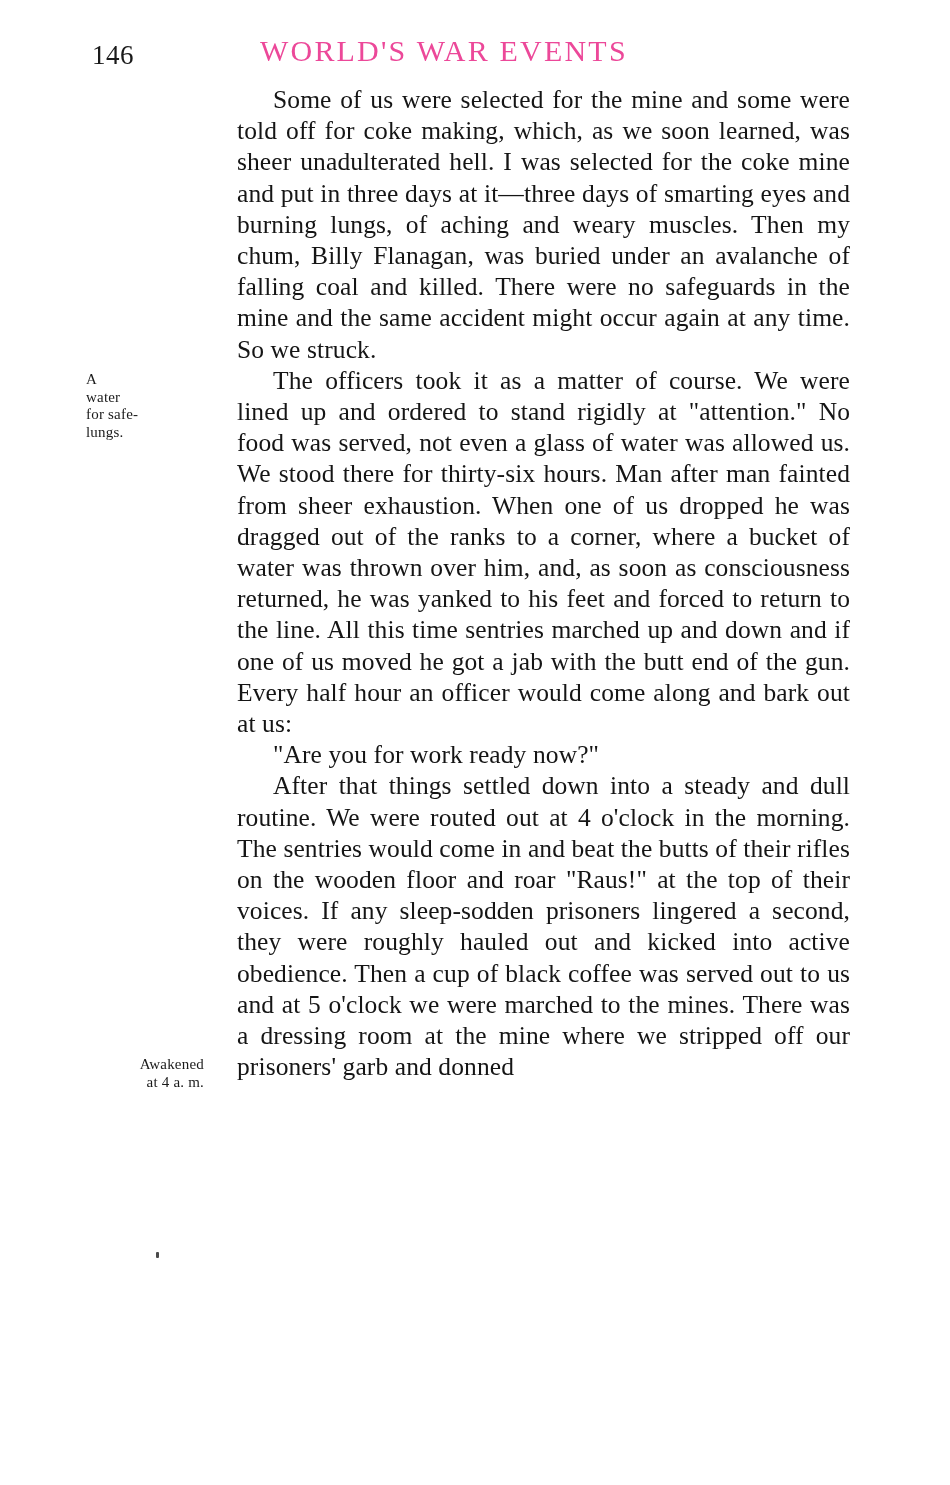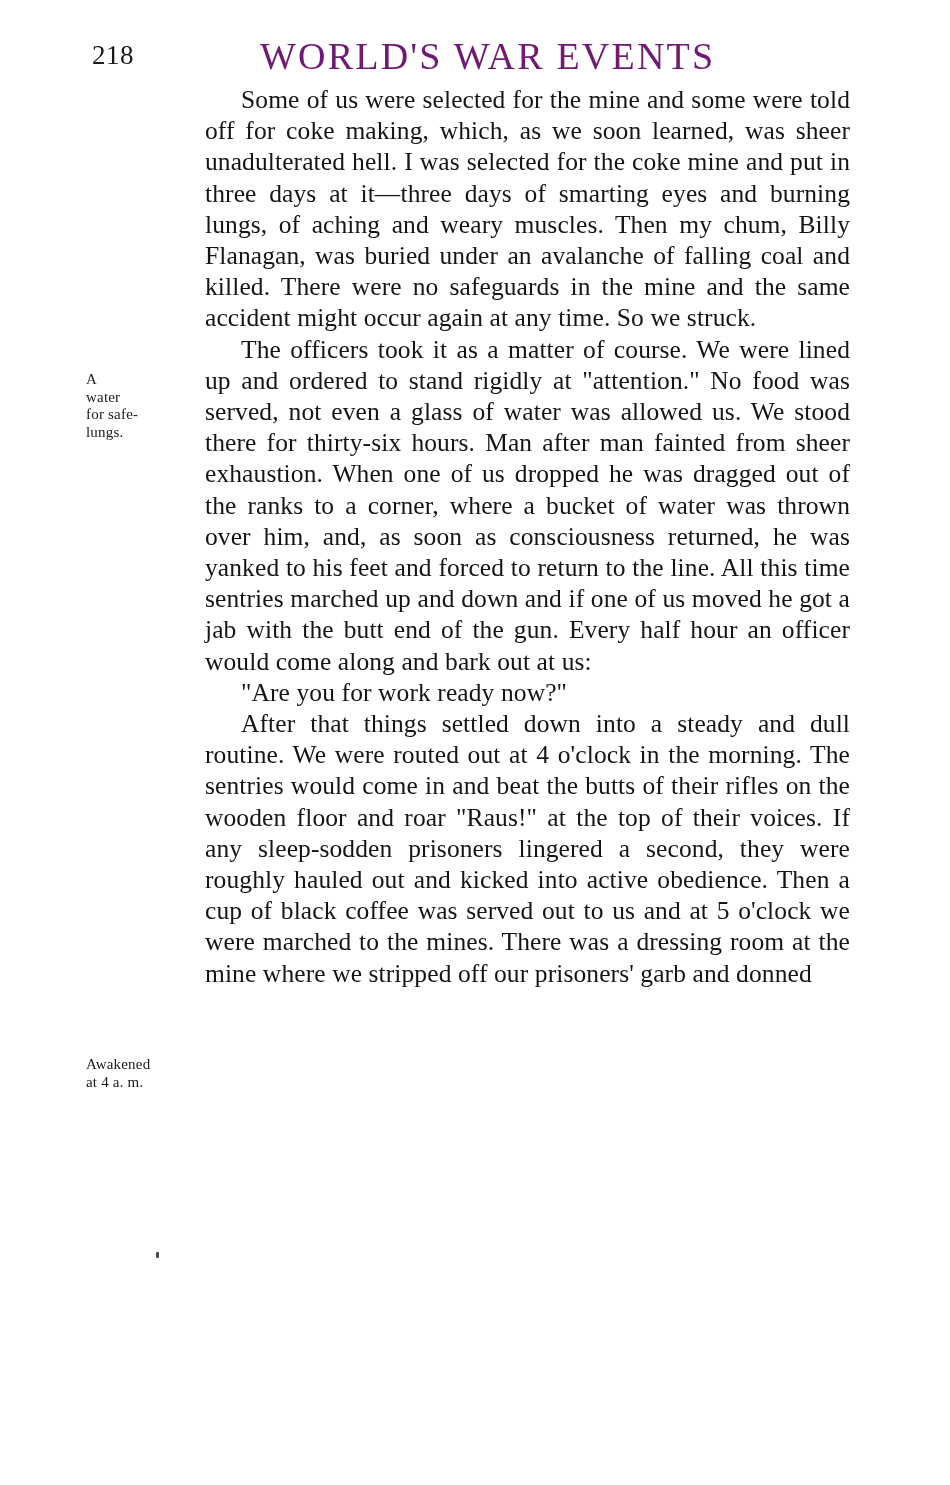--- a/index.html
+++ b/index.html
@@ -32,23 +32,23 @@
     left: 12px;
     top: 14px;
     font-size: 27px;
     letter-spacing: 0.5px;
     color: #1a1a1a;
   }
   .head-title {
     position: absolute;
     left: 180px;
     top: 8px;
-    font-size: 38px;
+    font-size: 30px;
     letter-spacing: 2.2px;
-    color: #701a75;
+    color: #ec4899;
     white-space: nowrap;
   }
   
   .body-area {
     position: relative;
     margin-top: 6px;
   }
   .col {
     margin-left: 125px;
     width: 645px;
@@ -57,52 +57,53 @@
     margin: 0;
     font-size: 25.5px;
     line-height: 31.2px;
     text-align: justify;
     text-justify: inter-word;
     color: #151515;
     letter-spacing: 0.1px;
   }
   p.para.indent {
     text-indent: 36px;
+    margin-left: 32px;
   }
   
   .sidenote {
     position: absolute;
     left: 6px;
     width: 120px;
     font-size: 15px;
     line-height: 17.5px;
     color: #1a1a1a;
     font-family: "Liberation Serif", serif;
     letter-spacing: 0.2px;
   }
   #note-strike { top: 287px; }
   #note-attention { top: 487px; }
-  #note-awakened { top: 972px; width: 118px; }
+  #note-awakened { top: 972px; text-align: right; width: 118px; }
   .speck {
     position: absolute;
     left: 76px;
     top: 1168px;
     width: 3px;
     height: 6px;
     background: #4a4a4a;
     border-radius: 1px;
   }
 </style>
 </head>
 <body>
 
 <div class="page">
 
   <div class="header">
-    <div class="folio">218</div>
+    <div class="folio">146</div>
     <div class="head-title">WORLD'S WAR EVENTS</div>
   </div>
 
   <div class="body-area">
 
     <div class="sidenote" id="note-strike">
       <div>A</div>
       <div>water</div>
       <div>for safe-</div>
       <div>lungs.</div>

